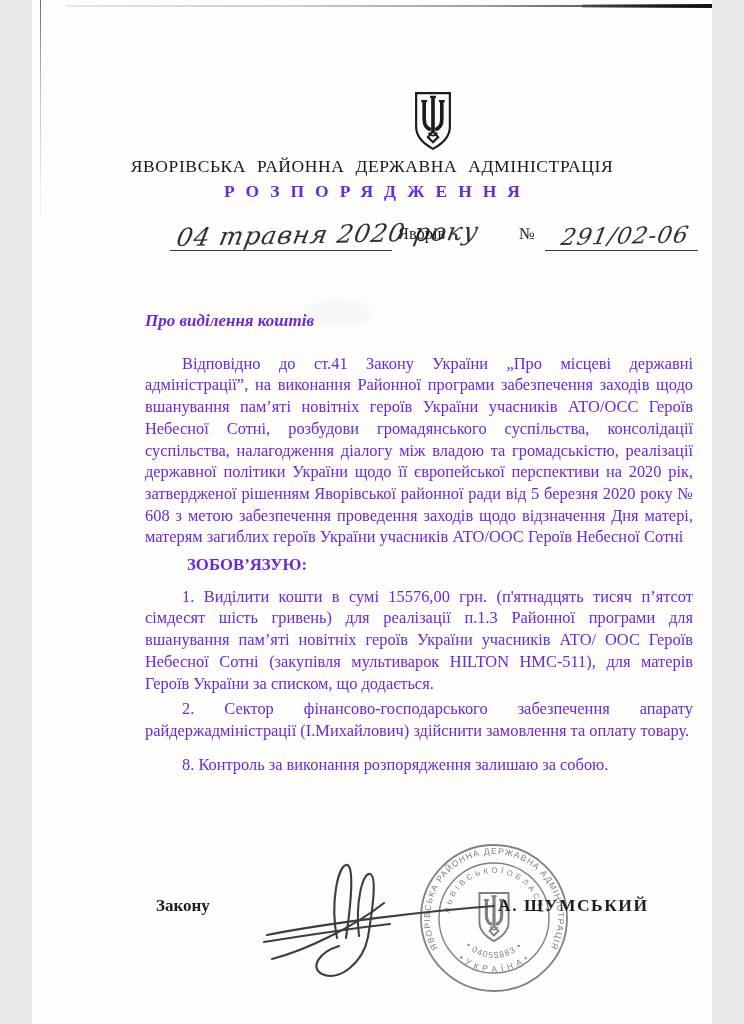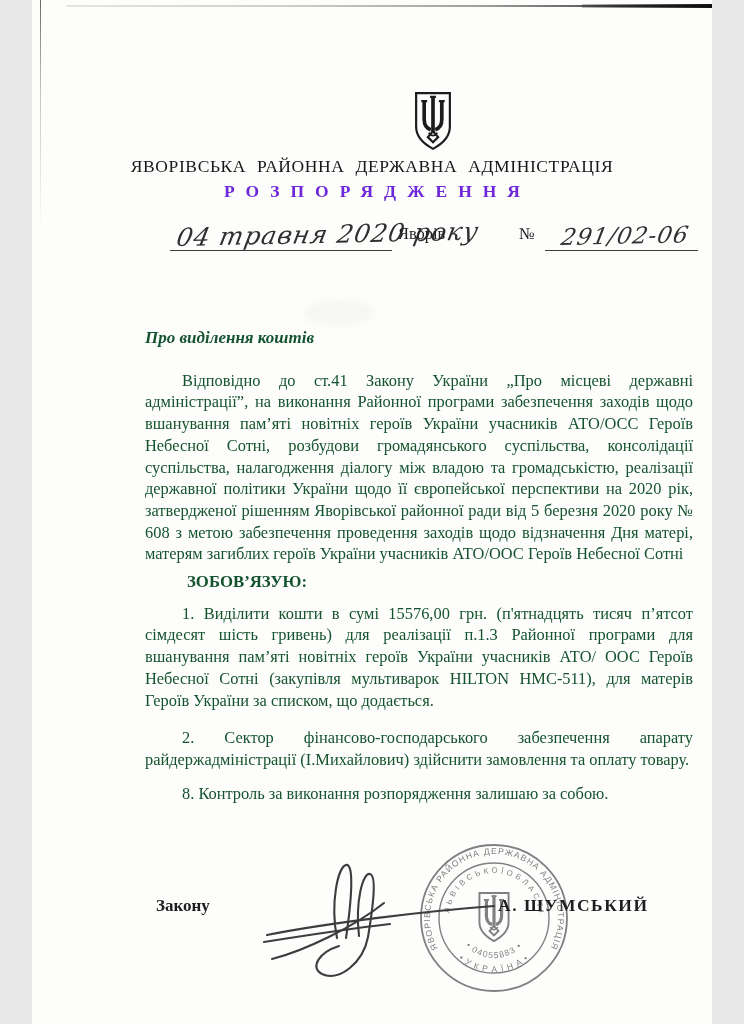--- a/index.html
+++ b/index.html
@@ -59,32 +59,32 @@
   .place{position:absolute;left:366px;top:224px;font-size:16.4px;}
   .num-label{position:absolute;left:487px;top:224px;font-size:16.4px;}
   .num-wrap{
     position:absolute;left:513px;top:212px;width:153px;height:38px;
     border-bottom:1.6px solid #3c3c3c;
   }
   .num-wrap .hand{position:absolute;left:14px;bottom:0;font-size:23px;}
 
   
   .doc-body{
-    position:absolute;left:113px;top:327px;width:548px;
-    font-size:16.4px;line-height:21.7px;color:#14532d;
+    position:absolute;left:113px;top:310px;width:548px;
+    font-size:16.4px;line-height:21.7px;color:#6d28d9;
   }
   .subject{font-weight:bold;font-style:italic;font-size:17px;margin:0;}
   .para{
     margin:0;text-align:justify;text-indent:37px;
     hyphens:none;-webkit-hyphens:none;
   }
   .preamble{margin-top:21px;}
   .resolution{font-weight:bold;margin:6px 0 0 42px;font-size:16.8px;}
   .item-1{margin-top:10px;}
-  .item-2{margin-top:16px;}
+  .item-2{margin-top:4px;}
   .item-3{margin-top:12px;}
 
   
   .signer-title{position:absolute;left:124px;top:896px;font-weight:bold;font-size:17px;}
   .signer-name{
     position:absolute;left:466px;top:895px;font-weight:bold;font-size:17.5px;
     letter-spacing:1.5px;z-index:5;
   }
   .stamp{position:absolute;left:384px;top:840px;width:156px;height:156px;color:#767676;z-index:3;opacity:.92;}
   .stamp text{fill:#767676;font-family:"Liberation Sans","DejaVu Sans",sans-serif;}

